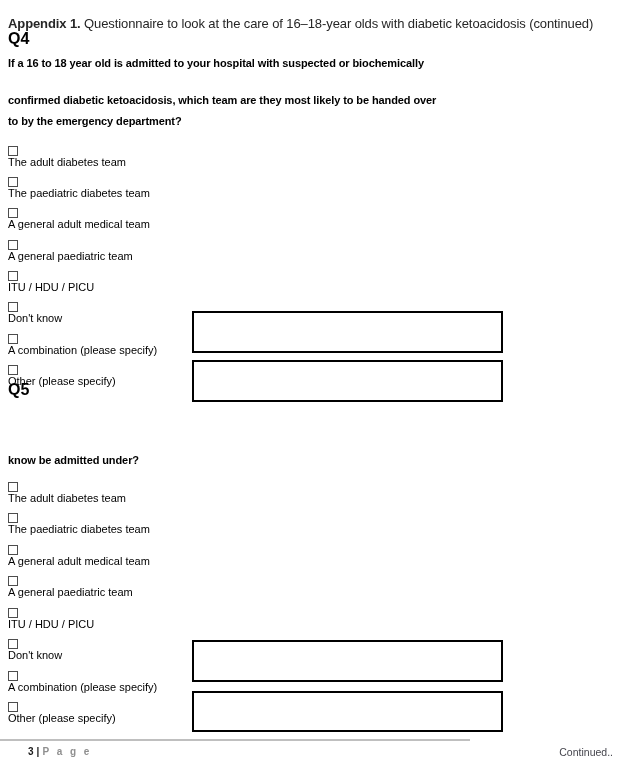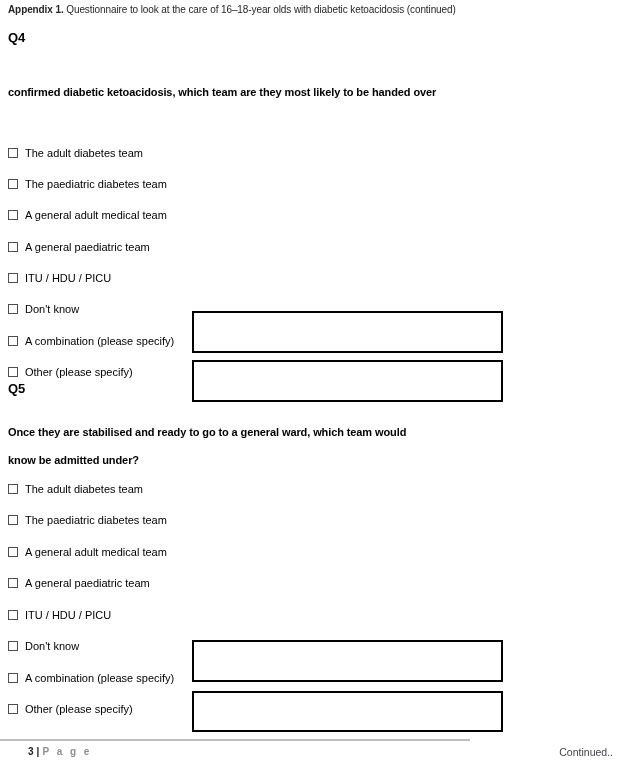--- a/index.html
+++ b/index.html
@@ -7,49 +7,49 @@
     position:relative;
     width:620px;
     height:773px;
     background:#ffffff;
     font-family:"Liberation Sans", sans-serif;
     color:#000;
     overflow:hidden;
   }
   .doc-header{
     position:absolute;
-    left:8px; top:4px;
-    font-size:10px;
+    left:8px; top:16px;
+    font-size:13px;
     color:#262626;
     letter-spacing:-0.1px;
     white-space:nowrap;
   }
   .doc-header .hdr-bold{font-weight:bold;}
   .q-label{
     position:absolute;
     left:8px;
-    font-size:13px;
+    font-size:16px;
     font-weight:bold;
     color:#000;
   }
   .q-line{
     position:absolute;
     left:8px;
     font-size:11px;
     font-weight:bold;
     letter-spacing:-0.1px;
     color:#000;
     white-space:nowrap;
   }
   .opt-row{
     position:absolute;
     left:8px;
     display:flex;
-    align-items:center;
     height:14px;
+    flex-direction:column;
   }
   .cb{
     display:inline-block;
     width:10px;
     height:10px;
     border:1.5px solid #4d4d4d;
     background:#fff;
     box-sizing:border-box;
     margin-right:7px;
     flex:0 0 auto;
@@ -100,21 +100,23 @@
 </head>
 <body>
 
 <div class="page">
 
   <div class="doc-header">
     <span class="hdr-bold">Appendix 1.</span><span> Questionnaire to look at the care of 16–18-year olds with diabetic ketoacidosis (continued)</span>
   </div>
 
   <div class="q-label" style="top:30px">Q4</div>
-  <div class="q-line" style="top:86px">confirmed diabetic ketoacidosis, which team are they most likely to be handed over</div>
+  <div class="q-line" style="top:57px">If a 16 to 18 year old is admitted to your hospital with suspected or biochemically</div>
+  <div class="q-line" style="top:94px">confirmed diabetic ketoacidosis, which team are they most likely to be handed over</div>
+  <div class="q-line" style="top:115px">to by the emergency department?</div>
 
   <div class="opt-row" style="top:146px">
     <span class="cb"></span>
     <span class="opt-label">The adult diabetes team</span>
   </div>
   <div class="opt-row" style="top:177px">
     <span class="cb"></span>
     <span class="opt-label">The paediatric diabetes team</span>
   </div>
   <div class="opt-row" style="top:208px">
@@ -139,21 +141,20 @@
   </div>
   <div class="opt-row" style="top:365px">
     <span class="cb"></span>
     <span class="opt-label">Other (please specify)</span>
   </div>
 
   <textarea class="specify-box" style="top: 311px; height: 42px;"></textarea>
   <textarea class="specify-box" style="top: 360px; height: 42px;"></textarea>
 
   <div class="q-label" style="top:381px">Q5</div>
-  <div class="q-line" style="top:426px">Once they are stabilised and ready to go to a general ward, which team would</div>
   <div class="q-line" style="top:454px">know be admitted under?</div>
 
   <div class="opt-row" style="top:482px">
     <span class="cb"></span>
     <span class="opt-label">The adult diabetes team</span>
   </div>
   <div class="opt-row" style="top:513px">
     <span class="cb"></span>
     <span class="opt-label">The paediatric diabetes team</span>
   </div>

